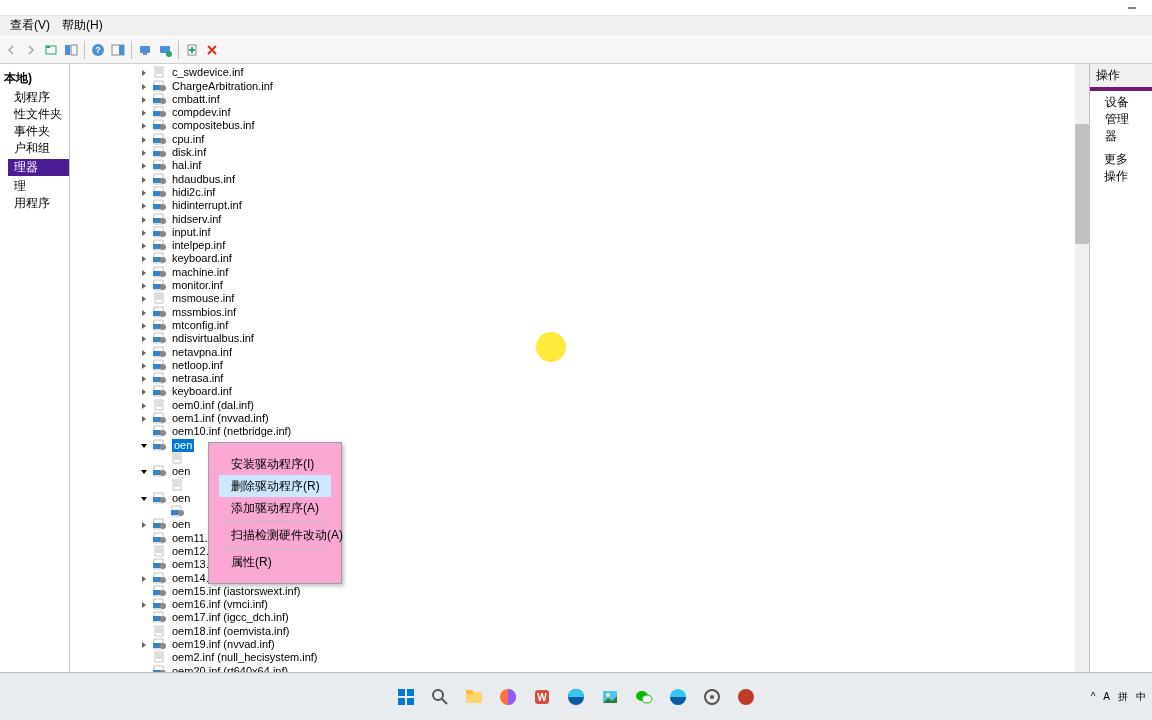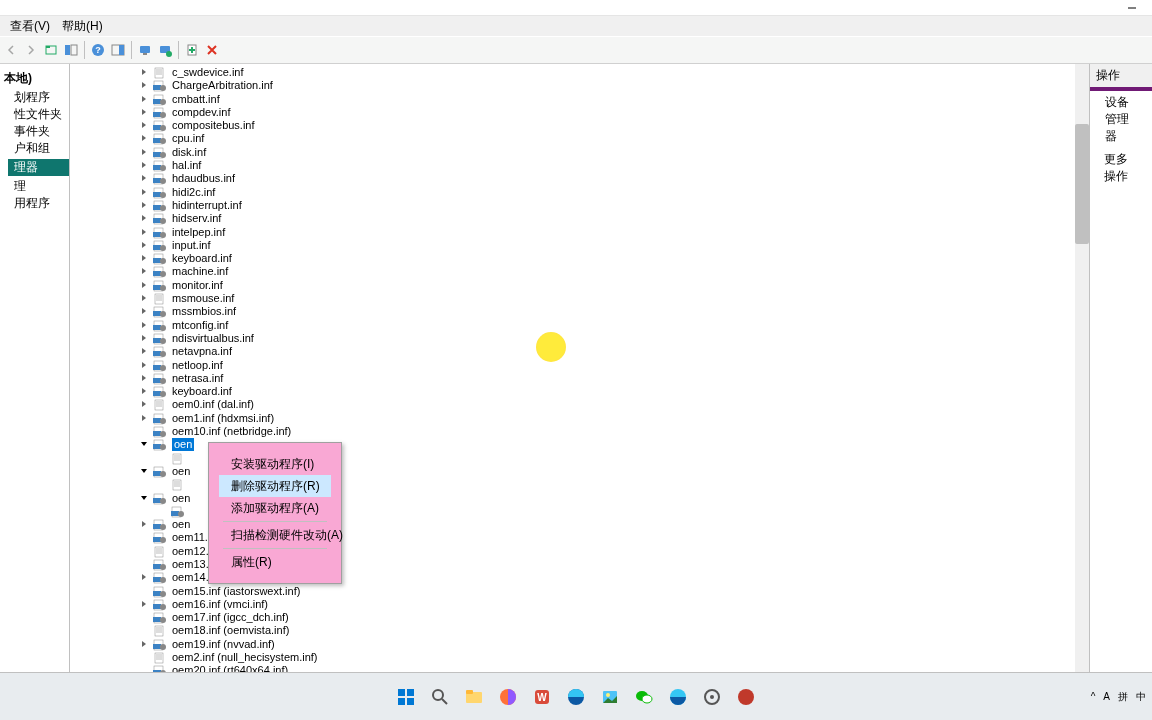--- a/index.html
+++ b/index.html
@@ -1,38 +1,38 @@
 <!DOCTYPE html>
 <html><head>
 <meta charset="utf-8">
 <style>
 *{box-sizing:border-box;margin:0;padding:0;font-family:"Microsoft YaHei","Segoe UI",Tahoma,sans-serif}
 html,body{width:1152px;height:720px;overflow:hidden;background:#fff;font-size:11px;color:#000}
 .title-bar{height:16px;background:#fff;display:flex;justify-content:flex-end;align-items:center;border-bottom:1px solid #e5e5e5}
 .title-min{width:40px;height:16px;display:flex;justify-content:center;align-items:center;cursor:pointer}
 .title-min svg{width:10px;height:10px}
-.menubar{height:20px;display:flex;align-items:center;padding:0 4px;background:#f0f0f0;font-size:12px}
+.menubar{height:20px;display:flex;align-items:flex-end;padding:0 4px;background:#f0f0f0;font-size:12px}
 .menubar-item{padding:2px 6px;cursor:pointer}
 .toolbar{height:28px;background:#f5f6f5;border-top:1px solid #fff;border-bottom:1px solid #d0d0d0;display:flex;align-items:center;padding:0 2px;gap:2px}
 .tb-btn{width:18px;height:18px;display:flex;align-items:center;justify-content:center;border:1px solid transparent;border-radius:2px}
 .tb-btn.enabled{cursor:pointer}
 .tb-btn.disabled{opacity:.4}
 .tb-sep{width:1px;height:18px;background:#c0c0c0;margin:0 2px}
 svg{display:block}
 .body-area{display:flex;height:608px}
 .left-nav{width:70px;background:#fff;border-right:1px solid #c0c0c0;padding-top:4px;font-size:12px;position:relative}
 .left-nav-header{font-weight:700;padding:2px 4px;background:#fff}
 .left-nav-group{padding-left:8px}
 .left-nav-item{padding:1px 2px 1px 6px;white-space:nowrap;overflow:hidden;text-overflow:ellipsis;line-height:15px}
-.left-nav-item.sel{background:#0f766e;color:#fff}
+.left-nav-item.sel{background:#4c1d95;color:#fff}
 .middle-pane{flex:1;background:#fff;position:relative;border-right:1px solid #c0c0c0;overflow:hidden}
 .scroll-v{position:absolute;right:0;top:0;bottom:0;width:14px;background:#f0f0f0}
 .scroll-thumb{position:absolute;width:14px;background:#c0c0c0;border-radius:2px}
 .tree{position:absolute;left:0;right:14px;top:0;bottom:0;overflow:hidden;padding-top:2px}
-.tree-row{display:flex;align-items:flex-start;height:13.3px;padding-left:82px;position:relative;white-space:nowrap}
+.tree-row{display:flex;align-items:flex-end;height:13.3px;padding-left:82px;position:relative;white-space:nowrap}
 .tree-row .expander{position:absolute;left:68px;width:12px;height:12px;display:flex;align-items:center;justify-content:center;cursor:pointer}
 .tree-row .expander svg{width:8px;height:8px}
 .tree-row .icon{width:16px;height:14px;margin-right:4px;display:flex;align-items:center;justify-content:center}
 .tree-row .label{font-size:11px;line-height:13px}
 .tree-row.child{padding-left:100px}
 .tree-row.selected .label{background:#0078d7;color:#fff;padding:0 2px}
 .context-menu{position:absolute;left:138px;top:378px;width:134px;background:#f9a8d4;border:1px solid #a0a0a0;box-shadow:2px 2px 4px rgba(0,0,0,.25);z-index:50;padding:10px}
 .ctx-item{padding:3px 8px 3px 12px;font-size:12px;line-height:16px;white-space:nowrap}
 .ctx-item.enabled{cursor:pointer}
 .ctx-item.highlight{background:#cce8ff}
@@ -332,36 +332,36 @@
               <path d="M2 1 L6 4 L2 7 Z" fill="#666"></path>
             </svg>
           </span>
           <span class="icon">
             <svg width="14" height="12" viewBox="0 0 14 12">
               <rect x="1" y="1" width="9" height="10" fill="#fff" stroke="#888" stroke-width="0.5"></rect>
               <rect x="0" y="5" width="8" height="5" fill="#3b82c4"></rect>
               <circle cx="10" cy="8" r="3" fill="#888"></circle>
             </svg>
           </span>
+          <span class="label">input.inf</span>
+        </div>
+        <div class="tree-row">
+          <span class="expander">
+            <svg viewBox="0 0 8 8">
+              <path d="M2 1 L6 4 L2 7 Z" fill="#666"></path>
+            </svg>
+          </span>
+          <span class="icon">
+            <svg width="14" height="12" viewBox="0 0 14 12">
+              <rect x="1" y="1" width="9" height="10" fill="#fff" stroke="#888" stroke-width="0.5"></rect>
+              <rect x="0" y="5" width="8" height="5" fill="#3b82c4"></rect>
+              <circle cx="10" cy="8" r="3" fill="#888"></circle>
+            </svg>
+          </span>
           <span class="label">intelpep.inf</span>
-        </div>
-        <div class="tree-row">
-          <span class="expander">
-            <svg viewBox="0 0 8 8">
-              <path d="M2 1 L6 4 L2 7 Z" fill="#666"></path>
-            </svg>
-          </span>
-          <span class="icon">
-            <svg width="14" height="12" viewBox="0 0 14 12">
-              <rect x="1" y="1" width="9" height="10" fill="#fff" stroke="#888" stroke-width="0.5"></rect>
-              <rect x="0" y="5" width="8" height="5" fill="#3b82c4"></rect>
-              <circle cx="10" cy="8" r="3" fill="#888"></circle>
-            </svg>
-          </span>
-          <span class="label">input.inf</span>
         </div>
         <div class="tree-row">
           <span class="expander">
             <svg viewBox="0 0 8 8">
               <path d="M2 1 L6 4 L2 7 Z" fill="#666"></path>
             </svg>
           </span>
           <span class="icon">
             <svg width="14" height="12" viewBox="0 0 14 12">
               <rect x="1" y="1" width="9" height="10" fill="#fff" stroke="#888" stroke-width="0.5"></rect>
@@ -544,21 +544,21 @@
               <path d="M2 1 L6 4 L2 7 Z" fill="#666"></path>
             </svg>
           </span>
           <span class="icon">
             <svg width="14" height="12" viewBox="0 0 14 12">
               <rect x="1" y="1" width="9" height="10" fill="#fff" stroke="#888" stroke-width="0.5"></rect>
               <rect x="0" y="5" width="8" height="5" fill="#3b82c4"></rect>
               <circle cx="10" cy="8" r="3" fill="#888"></circle>
             </svg>
           </span>
-          <span class="label">oem1.inf (hdxmsi.inf)</span>
+          <span class="label">oem1.inf (nvvad.inf)</span>
         </div>
         <div class="tree-row">
           <span class="expander"></span>
           <span class="icon">
             <svg width="14" height="12" viewBox="0 0 14 12">
               <rect x="1" y="1" width="9" height="10" fill="#fff" stroke="#888" stroke-width="0.5"></rect>
               <rect x="0" y="5" width="8" height="5" fill="#3b82c4"></rect>
               <circle cx="10" cy="8" r="3" fill="#888"></circle>
             </svg>
           </span>

